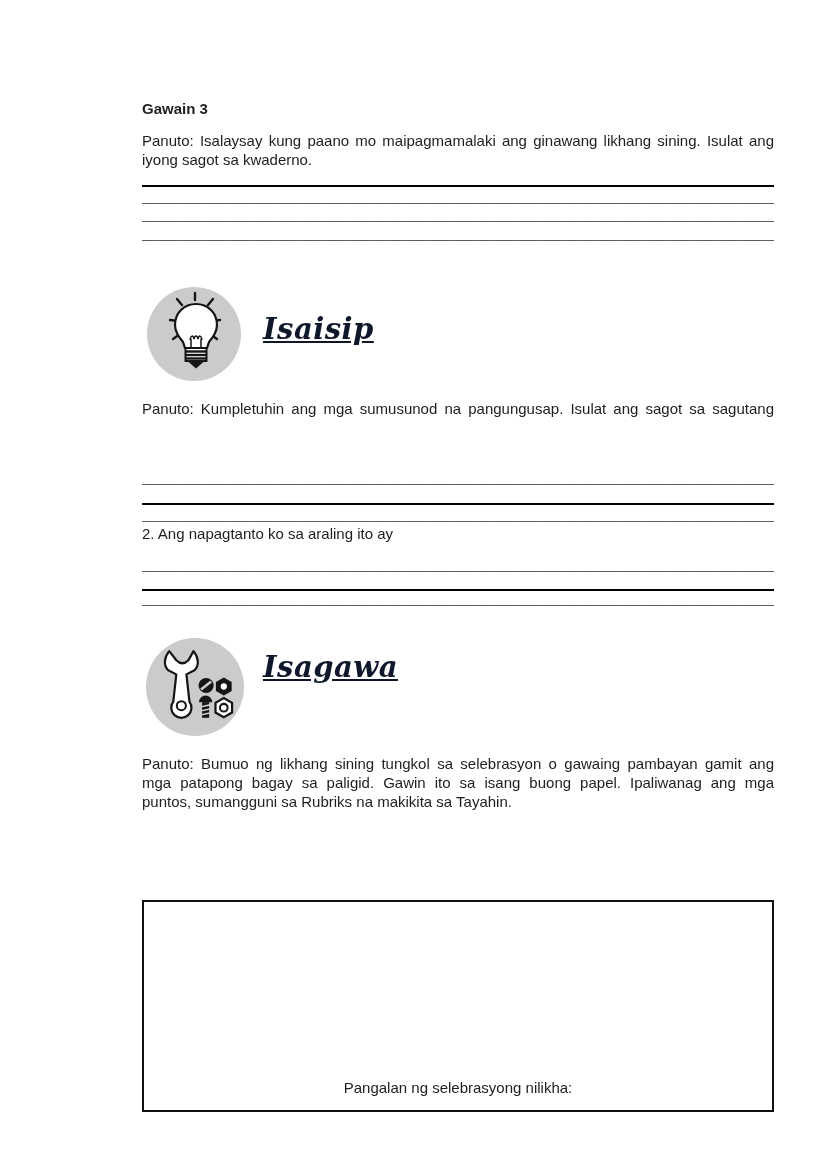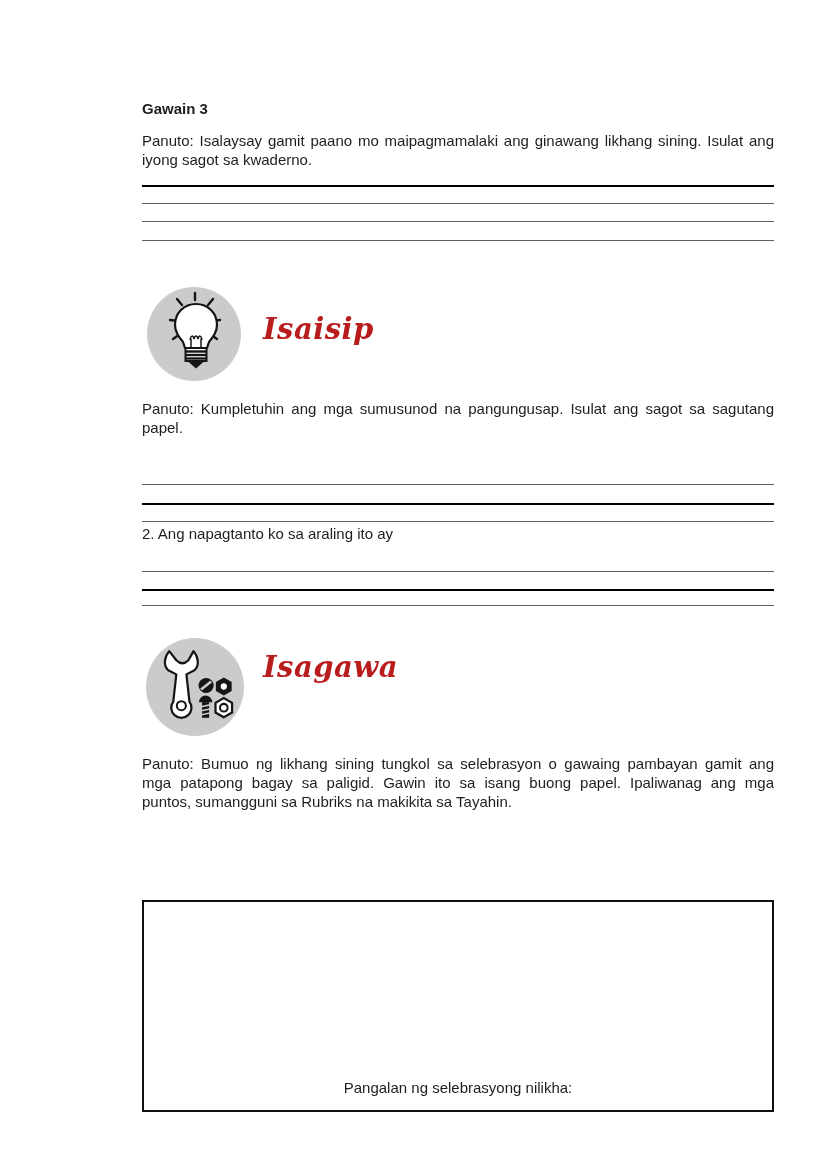--- a/index.html
+++ b/index.html
@@ -15,40 +15,40 @@
   .ln {
     position:absolute; left:98px; width:632px; height:19px;
     font-size:15px; line-height:19px; color:#555;
     white-space:nowrap; overflow:hidden;
   }
   .ln.solid { height:17px; border-bottom:2px solid #000; }
   
   .sect-title {
     position:absolute; left:219px;
     font-family:"DejaVu Serif", serif; font-style:italic; font-weight:bold;
-    font-size:29px; line-height:34px; color:#b91c1c; letter-spacing:0.5px;
+    font-size:29px; line-height:34px; color:#0f172a; letter-spacing:0.5px;text-decoration:underline;
   }
   .icon-wrap { position:absolute; }
   
   #output-box {
     position:absolute; left:98px; top:900px; width:632px; height:212px;
     border:2px solid #101010; box-sizing:border-box;
     display:flex; align-items:flex-end; justify-content:center;
   }
   #output-box .box-label { font-size:15px; line-height:19px; padding-bottom:13px; }
 </style>
 </head>
 <body>
 
 <div class="page">
 
   <div class="t bold" style="top:99px">Gawain 3</div>
 
   <div class="t" style="top:131px">
-    <div class="jl">Panuto: Isalaysay gamit paano mo maipagmamalaki ang ginawang likhang sining. Isulat ang</div>
+    <div class="jl">Panuto: Isalaysay kung paano mo maipagmamalaki ang ginawang likhang sining. Isulat ang</div>
     <div class="jl-last">iyong sagot sa kwaderno.</div>
   </div>
 
   <div class="ln solid" style="top:168px"></div>
   <div class="ln" style="top:186px">________________________________________________________________________________</div>
   <div class="ln" style="top:204px">________________________________________________________________________________</div>
   <div class="ln" style="top:223px">________________________________________________________________________________</div>
 
   <span class="icon-wrap" style="left:103px; top:287px">
     <svg width="94" height="94" viewBox="0 0 94 94">
@@ -74,21 +74,20 @@
         <line x1="38.5" y1="68" x2="59.5" y2="68"></line>
         <line x1="38.5" y1="71.5" x2="59.5" y2="71.5"></line>
       </g>
       <polygon points="41,74.5 57,74.5 49,81.5" fill="#151515"></polygon>
     </svg>
   </span>
   <div class="sect-title" style="top:312px">Isaisip</div>
 
   <div class="t" style="top:399px">
     <div class="jl">Panuto: Kumpletuhin ang mga sumusunod na pangungusap. Isulat ang sagot sa sagutang</div>
-    <div class="jl-last">papel.</div>
   </div>
 
 
   <div class="ln" style="top:467px">________________________________________________________________________________</div>
   <div class="ln solid" style="top:486px"></div>
   <div class="ln" style="top:504px">________________________________________________________________________________</div>
 
   <div class="t" style="top:524px">2. Ang napagtanto ko sa araling ito ay</div>
 
   <div class="ln" style="top:554px">________________________________________________________________________________</div>

